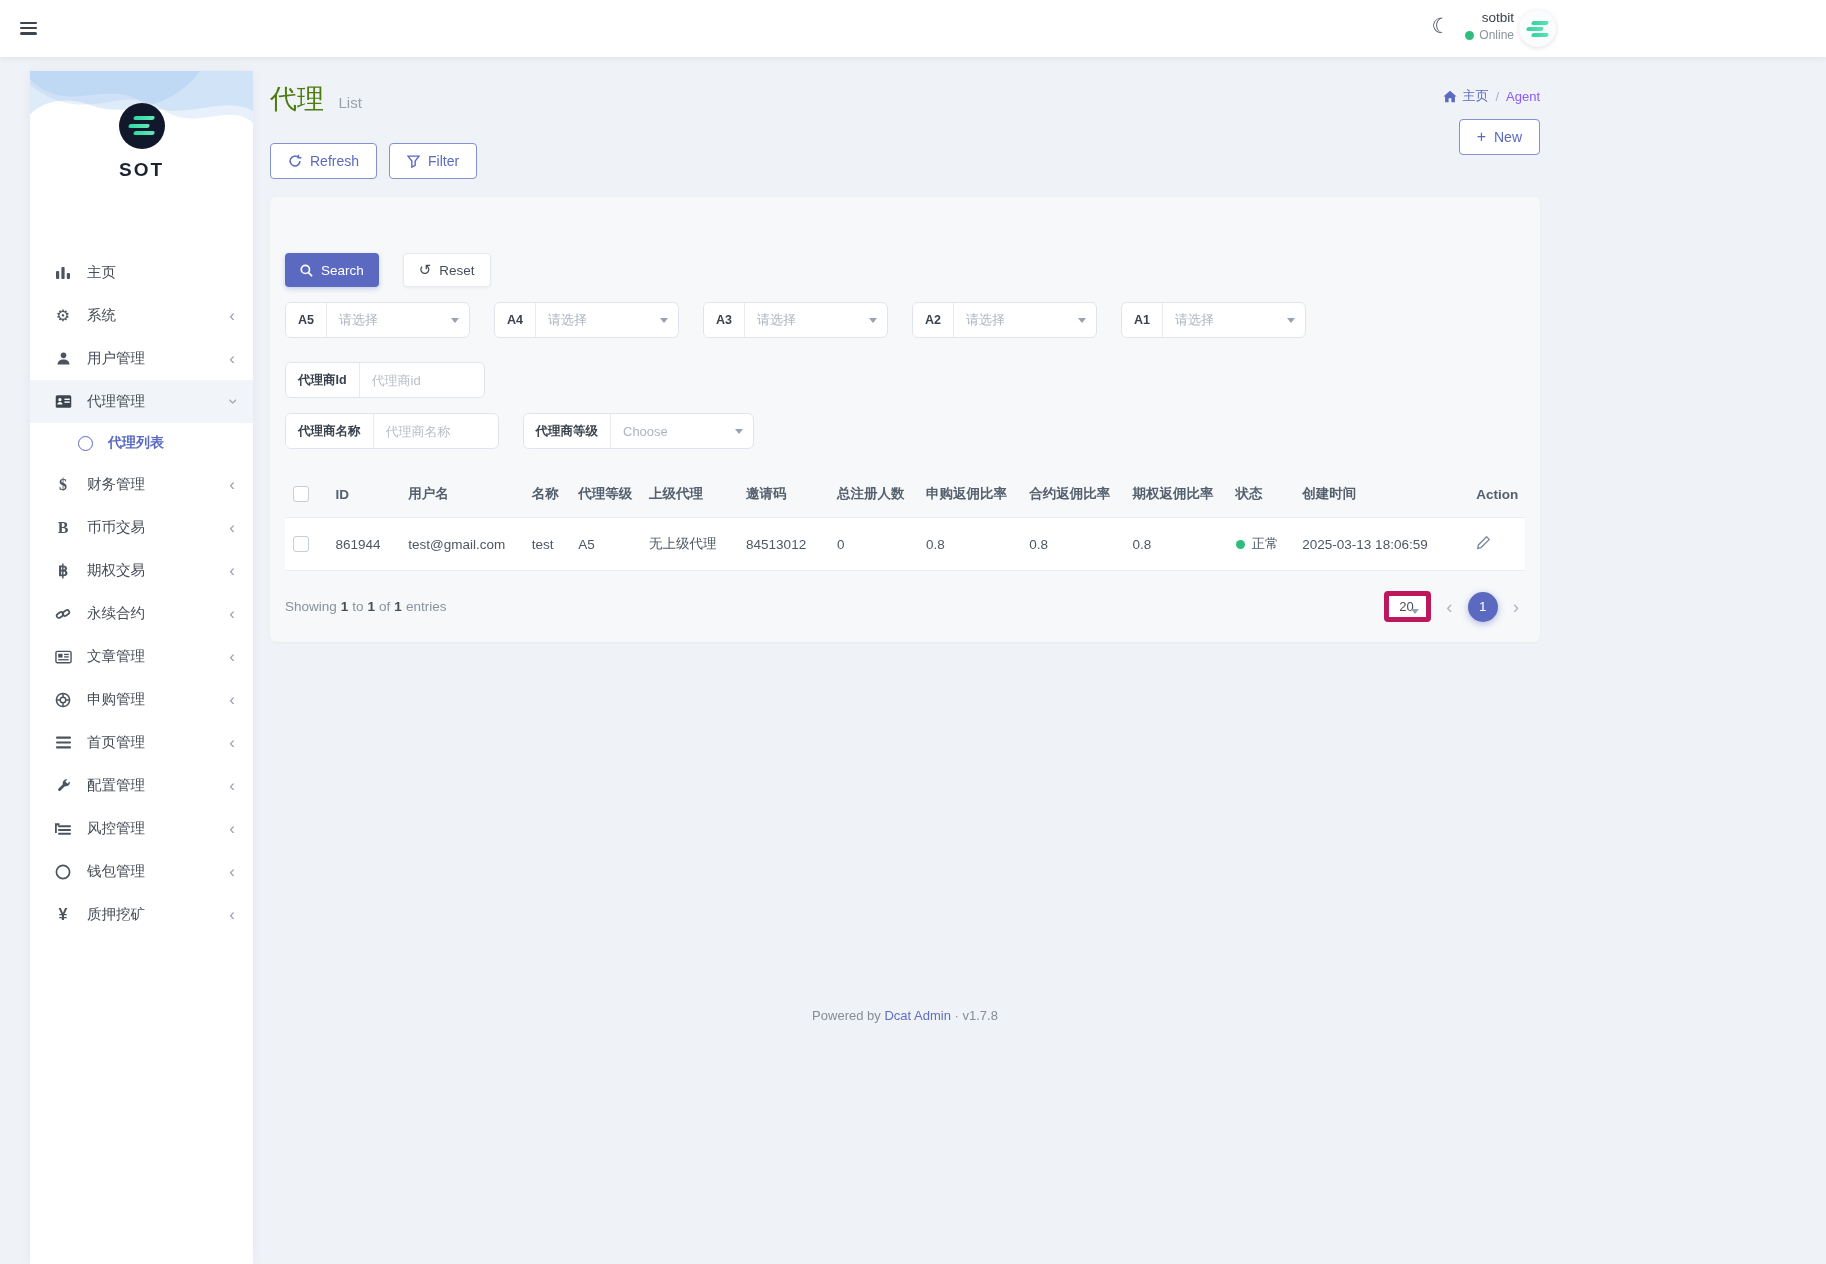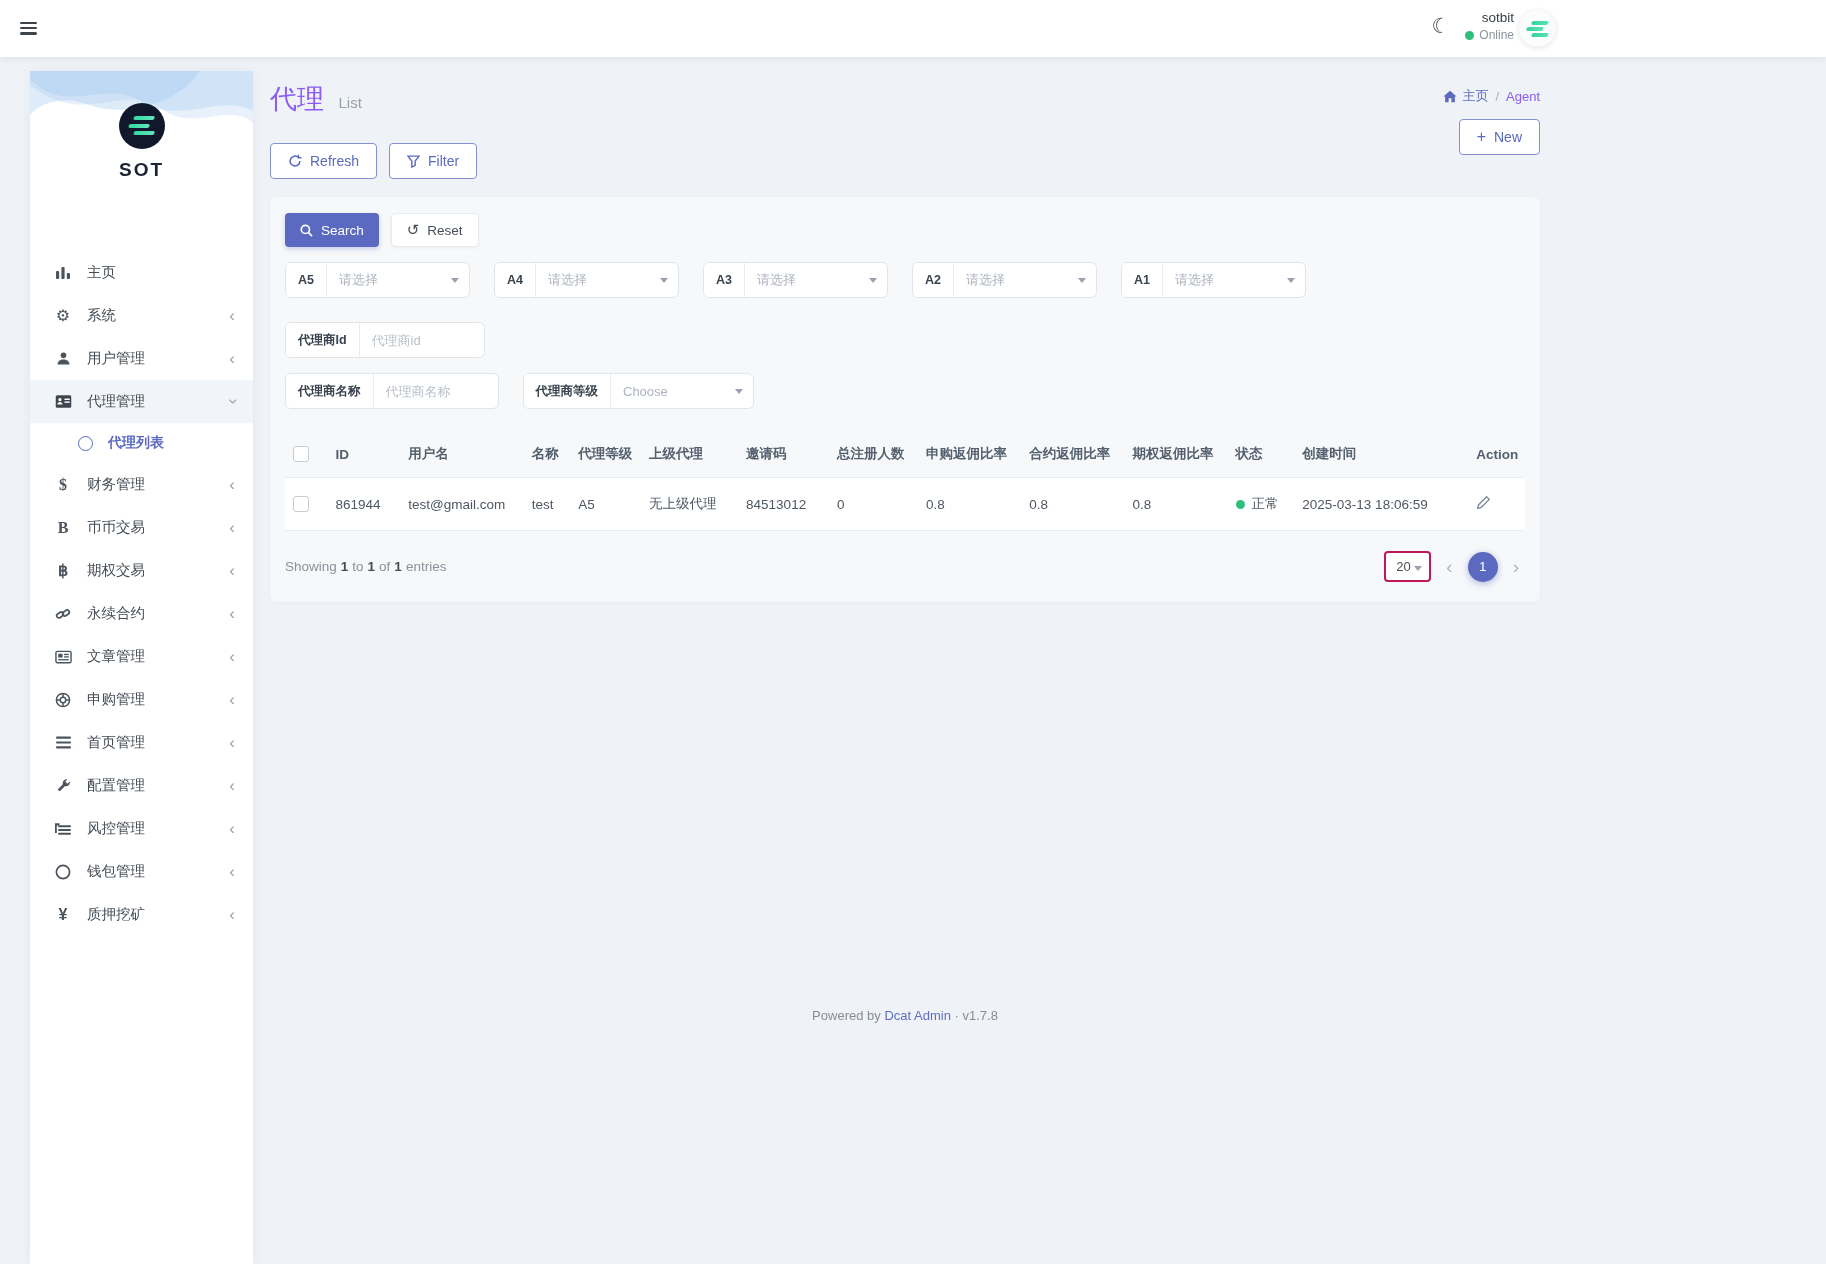--- a/index.html
+++ b/index.html
@@ -55,37 +55,37 @@
   .nav-label { margin-left:13px; font-size:14.5px; color:#454c55; }
   .nav-chevron { margin-left:auto; font-size:17px; color:#9aa1ab; line-height:1; }
   .nav-chevron.down { transform:rotate(-90deg); }
   .nav-child { display:flex; align-items:center; height:40px; padding-left:48px; cursor:pointer;text-align:center; }
   .nav-child .c-ico { width:15px; height:15px; border:1.6px solid #5b6ac0; border-radius:50%; flex:none; }
   .nav-child .nav-label { color:#5b6ac0; font-weight:bold; font-size:14px; }
 
   
   .content { position:absolute; left:270px; top:57px; width:1270px; }
   .page-head { position:relative; margin-top:24px; height:40px; }
-  .page-title { font-size:27px; color:#8b5cf6; font-weight:500; display:inline; }
+  .page-title { font-size:27px; color:#4d7c0f; font-weight:500; display:inline; }
   .page-sub { font-size:15px; color:#99a1ab; margin-left:10px; }
   .breadcrumb { position:absolute; right:0; top:6px; display:flex; align-items:center; gap:7px; font-size:13px; }
   .breadcrumb .bc-home { color:#5b6ac0; display:flex; align-items:center; gap:5px; cursor:pointer; }
   .breadcrumb .bc-sep { color:#aab2bb; }
   .breadcrumb .bc-cur { color:#8b5cf6; }
 
   .toolbar { margin-top:22px; display:flex; gap:12px;align-items:flex-end; }
   .btn-outline { display:inline-flex; align-items:center; gap:8px; height:36px; padding:0 17px;
                  background:#fff; border:1px solid #8490d2; border-radius:4px; color:#5a69c1;
                  font-size:14px; cursor:pointer; }
   .btn-outline svg { display:block; }
   .btn-new { position:absolute; right:0; top:62px; }
 
   .card { margin-top:18px; background:#f6f8fa; border-radius:6px; padding:16px 15px 20px;
           box-shadow:0 1px 3px rgba(30,40,70,.04); }
-  .srow { display:flex; gap:12px; }
+  .srow { display:flex; gap:24px;margin-top:40px; }
   .btn-primary { display:inline-flex; align-items:center; gap:8px; height:34px; padding:0 15px;
                  background:#5b6ac0; border:none; border-radius:4px; color:#fff; font-size:13.5px;
                  cursor:pointer; box-shadow:0 2px 5px rgba(91,106,192,.3); }
   .btn-reset { display:inline-flex; align-items:center; gap:8px; height:34px; padding:0 15px;
                background:#fff; border:1px solid #e7ebf0; border-radius:4px; color:#474e57;
                font-size:13.5px; cursor:pointer; box-shadow:0 1px 3px rgba(0,0,0,.05); }
 
   .frow { display:flex; gap:24px; margin-top:15px; flex-wrap:wrap; }
   .fgroup { display:inline-flex; align-items:stretch; height:36px; background:#fff;
             border:1px solid #e0e5ec; border-radius:6px; overflow:hidden; }
@@ -107,21 +107,21 @@
              border-top:1px solid #eaeef3; border-bottom:1px solid #eaeef3; }
   .cbx { width:16px; height:16px; border:1.5px solid #c5cdd7; border-radius:3px; background:#fff; cursor:pointer; }
   .status-cell { display:flex; align-items:center; gap:7px; }
   .edit-btn { cursor:pointer; display:inline-flex; }
 
   
   .pagerow { display:flex; align-items:center; margin-top:20px; }
   .summary { display:flex; gap:4px; font-size:13.5px; color:#8b929b; }
   .summary b { color:#474e57; }
   .pager { margin-left:auto; display:flex; align-items:center; gap:9px; }
-  .pp-select { position:relative; width:47px; height:31px; background:#fff; border:2px solid #be185d;
+  .pp-select { position:relative; width:47px; height:31px; background:#fff; border:5px solid #be185d;
                border-radius:4px; display:flex; align-items:center; padding-left:10px; font-size:13px;
                color:#495057; cursor:pointer; }
   .pp-select .caret { top:13px; right:7px; }
   .pg-arrow { font-size:19px; color:#aeb5bd; padding:0 6px; cursor:pointer; line-height:1; }
   .pg-page { width:30px; height:30px; border-radius:50%; background:#5b6ac0; color:#fff; font-size:13.5px;
              display:flex; align-items:center; justify-content:center; cursor:pointer;
              box-shadow:0 2px 7px rgba(91,106,192,.45); }
 
   .footer { position:absolute; left:270px; top:1008px; width:1270px; text-align:center;
             font-size:13px; color:#868d95; }

